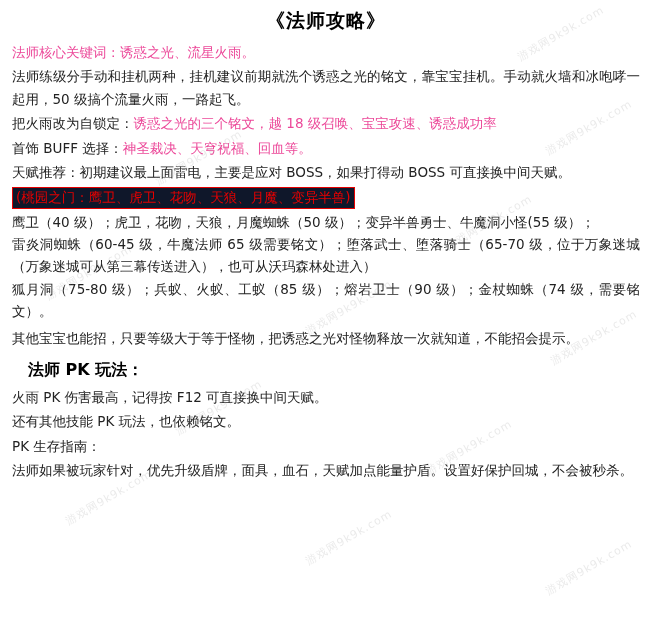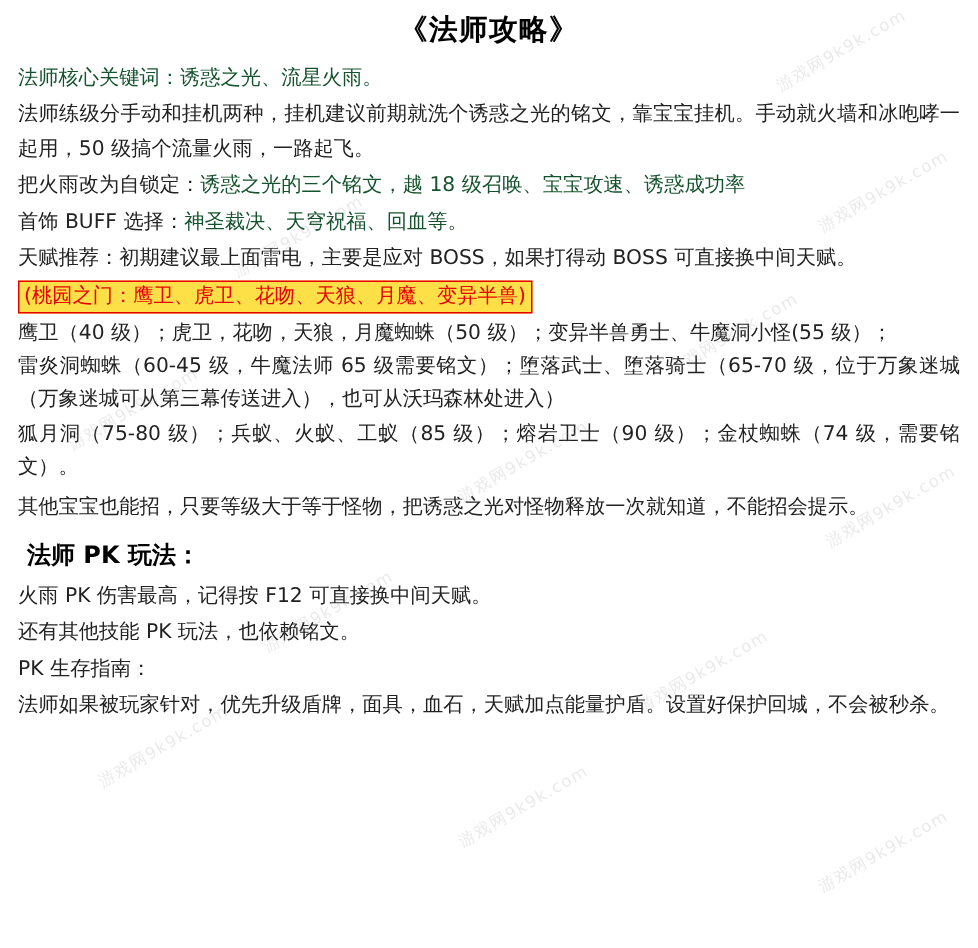--- a/index.html
+++ b/index.html
@@ -36,37 +36,37 @@
     line-height: 1.72;
     color: #222;
     margin: 0 0 1px 0;
     text-align: justify;
     word-break: break-all;
   }
   .para.tight {
     line-height: 1.62;
   }
   .red {
-    color: #14532d;
+    color: #ec4899;
   }
   .hl-box {
     display: inline-block;
-    background: #fde047;
+    background: #0f172a;
     border: 1px solid #e60000;
     color: #e60000;
     padding: 0px 3px;
     line-height: 1.45;
     margin: 2px 0 3px 0;
     font-size: 13.5px;
   }
   .sect {
     font-size: 16px;
     font-weight: bold;
     color: #000;
-    margin: 10px 0 5px 6px;
+    margin: 10px 0 5px 16px;
   }
   .spacer-sm { height: 3px; }
 
   
   .wm {
     position: absolute;
     color: rgba(150,150,150,0.20);
     font-size: 11px;
     letter-spacing: 1px;
     transform: rotate(-30deg);

